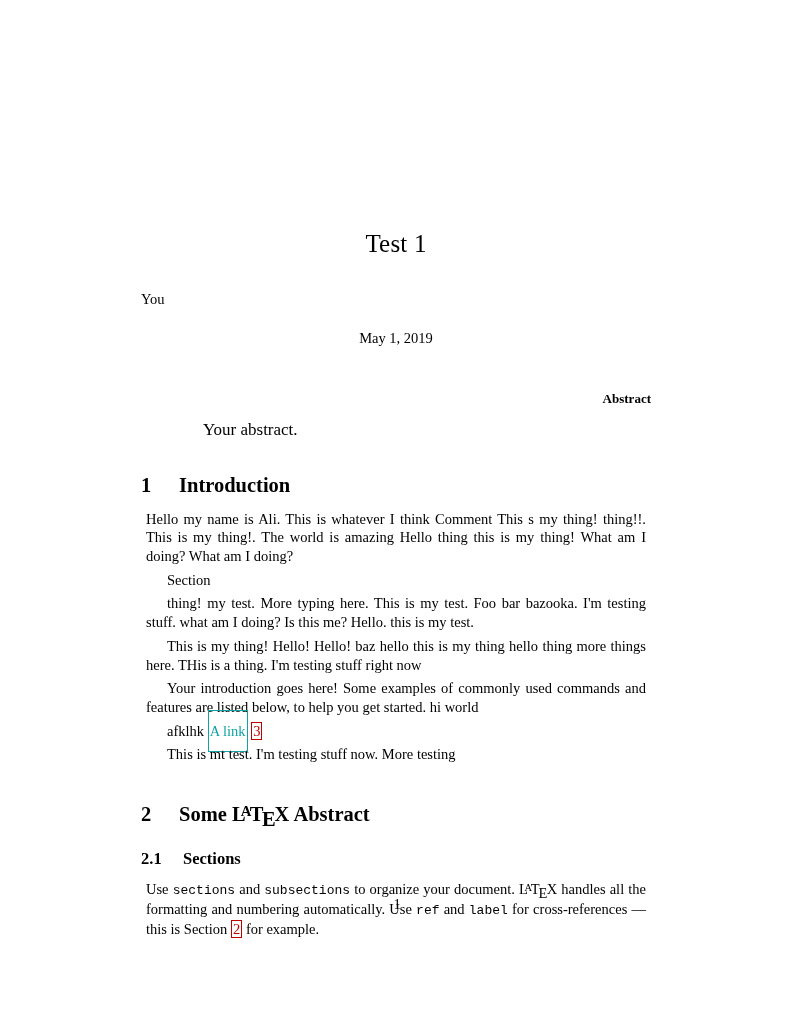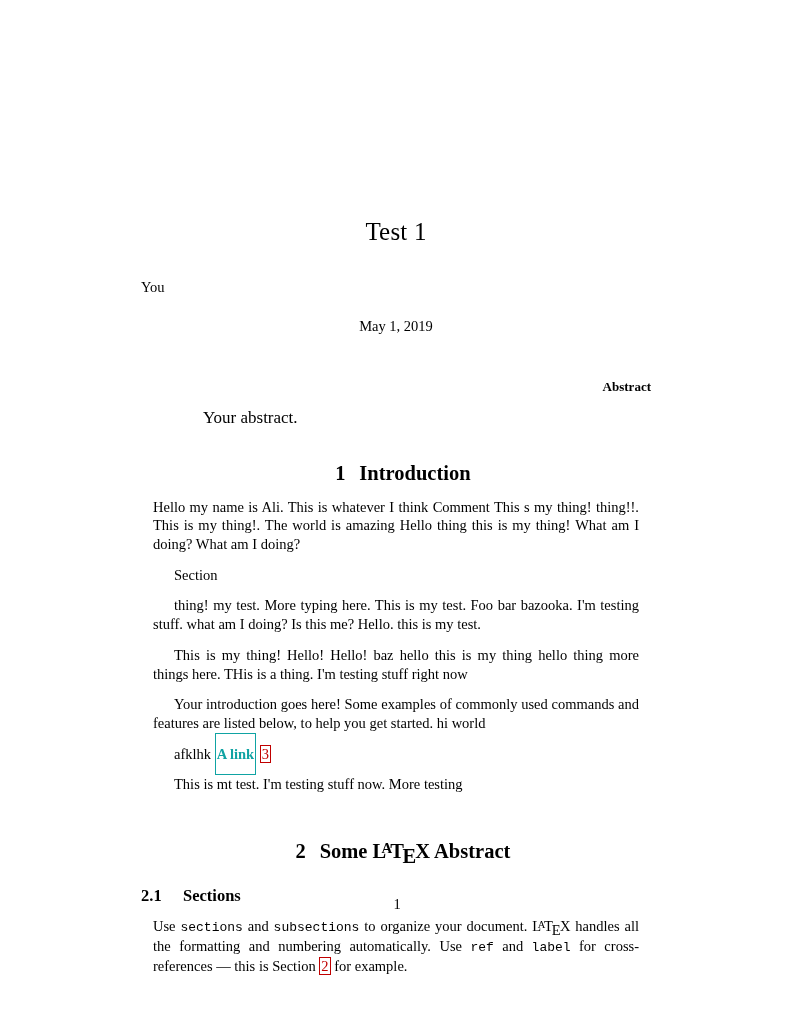--- a/index.html
+++ b/index.html
@@ -16,21 +16,21 @@
   }
   .page {
     position: relative;
     width: 794px;
     height: 1028px;
     background: #ffffff;
   }
   .content {
     position: absolute;
     left: 141px;
-    top: 0;
+    top: 12px;
     width: 510px;
   }
   .doc-title {
     text-align: center;
     font-size: 25px;
     font-weight: normal;
     margin: 0;
     padding-top: 218px;
     letter-spacing: 0.2px;
   }
@@ -57,61 +57,59 @@
     padding-right: 62px;
     text-align: justify;
   }
   h2.section {
     font-size: 20.5px;
     font-weight: bold;
     margin: 0;
     padding-top: 33px;
     padding-bottom: 0;
     line-height: 1.2;
-    text-align: center;
   }
   h2.section .num {
     display: inline-block;
     width: 38px;
   }
   h3.subsection {
     font-size: 16.5px;
     font-weight: bold;
     margin: 0;
     padding-top: 22px;
     line-height: 1.2;
   }
   h3.subsection .num {
     display: inline-block;
     width: 42px;
   }
   p.para {
     font-size: 14.5px;
     line-height: 1.29;
-    margin: 12px;
+    margin: 5px;
     text-align: justify;
     text-justify: inter-word;
   }
   p.first-para {
     margin-top: 12px;
     text-indent: 0;
   }
   p.indent-para {
     text-indent: 21px;
   }
   .mono {
     font-family: "Liberation Mono", monospace;
     font-size: 13px;
   }
   .link-box {
     border: 1px solid #0fa3a3;
     color: #0fa3a3;
     padding: 12px 1px;
     text-decoration: none;
-    font-weight: bold;
   }
   .ref-box {
     border: 1px solid #c00000;
     color: #c00000;
     padding: 0 1px;
     text-decoration: none;
   }
   .latex-logo {
     letter-spacing: normal;
     white-space: nowrap;

